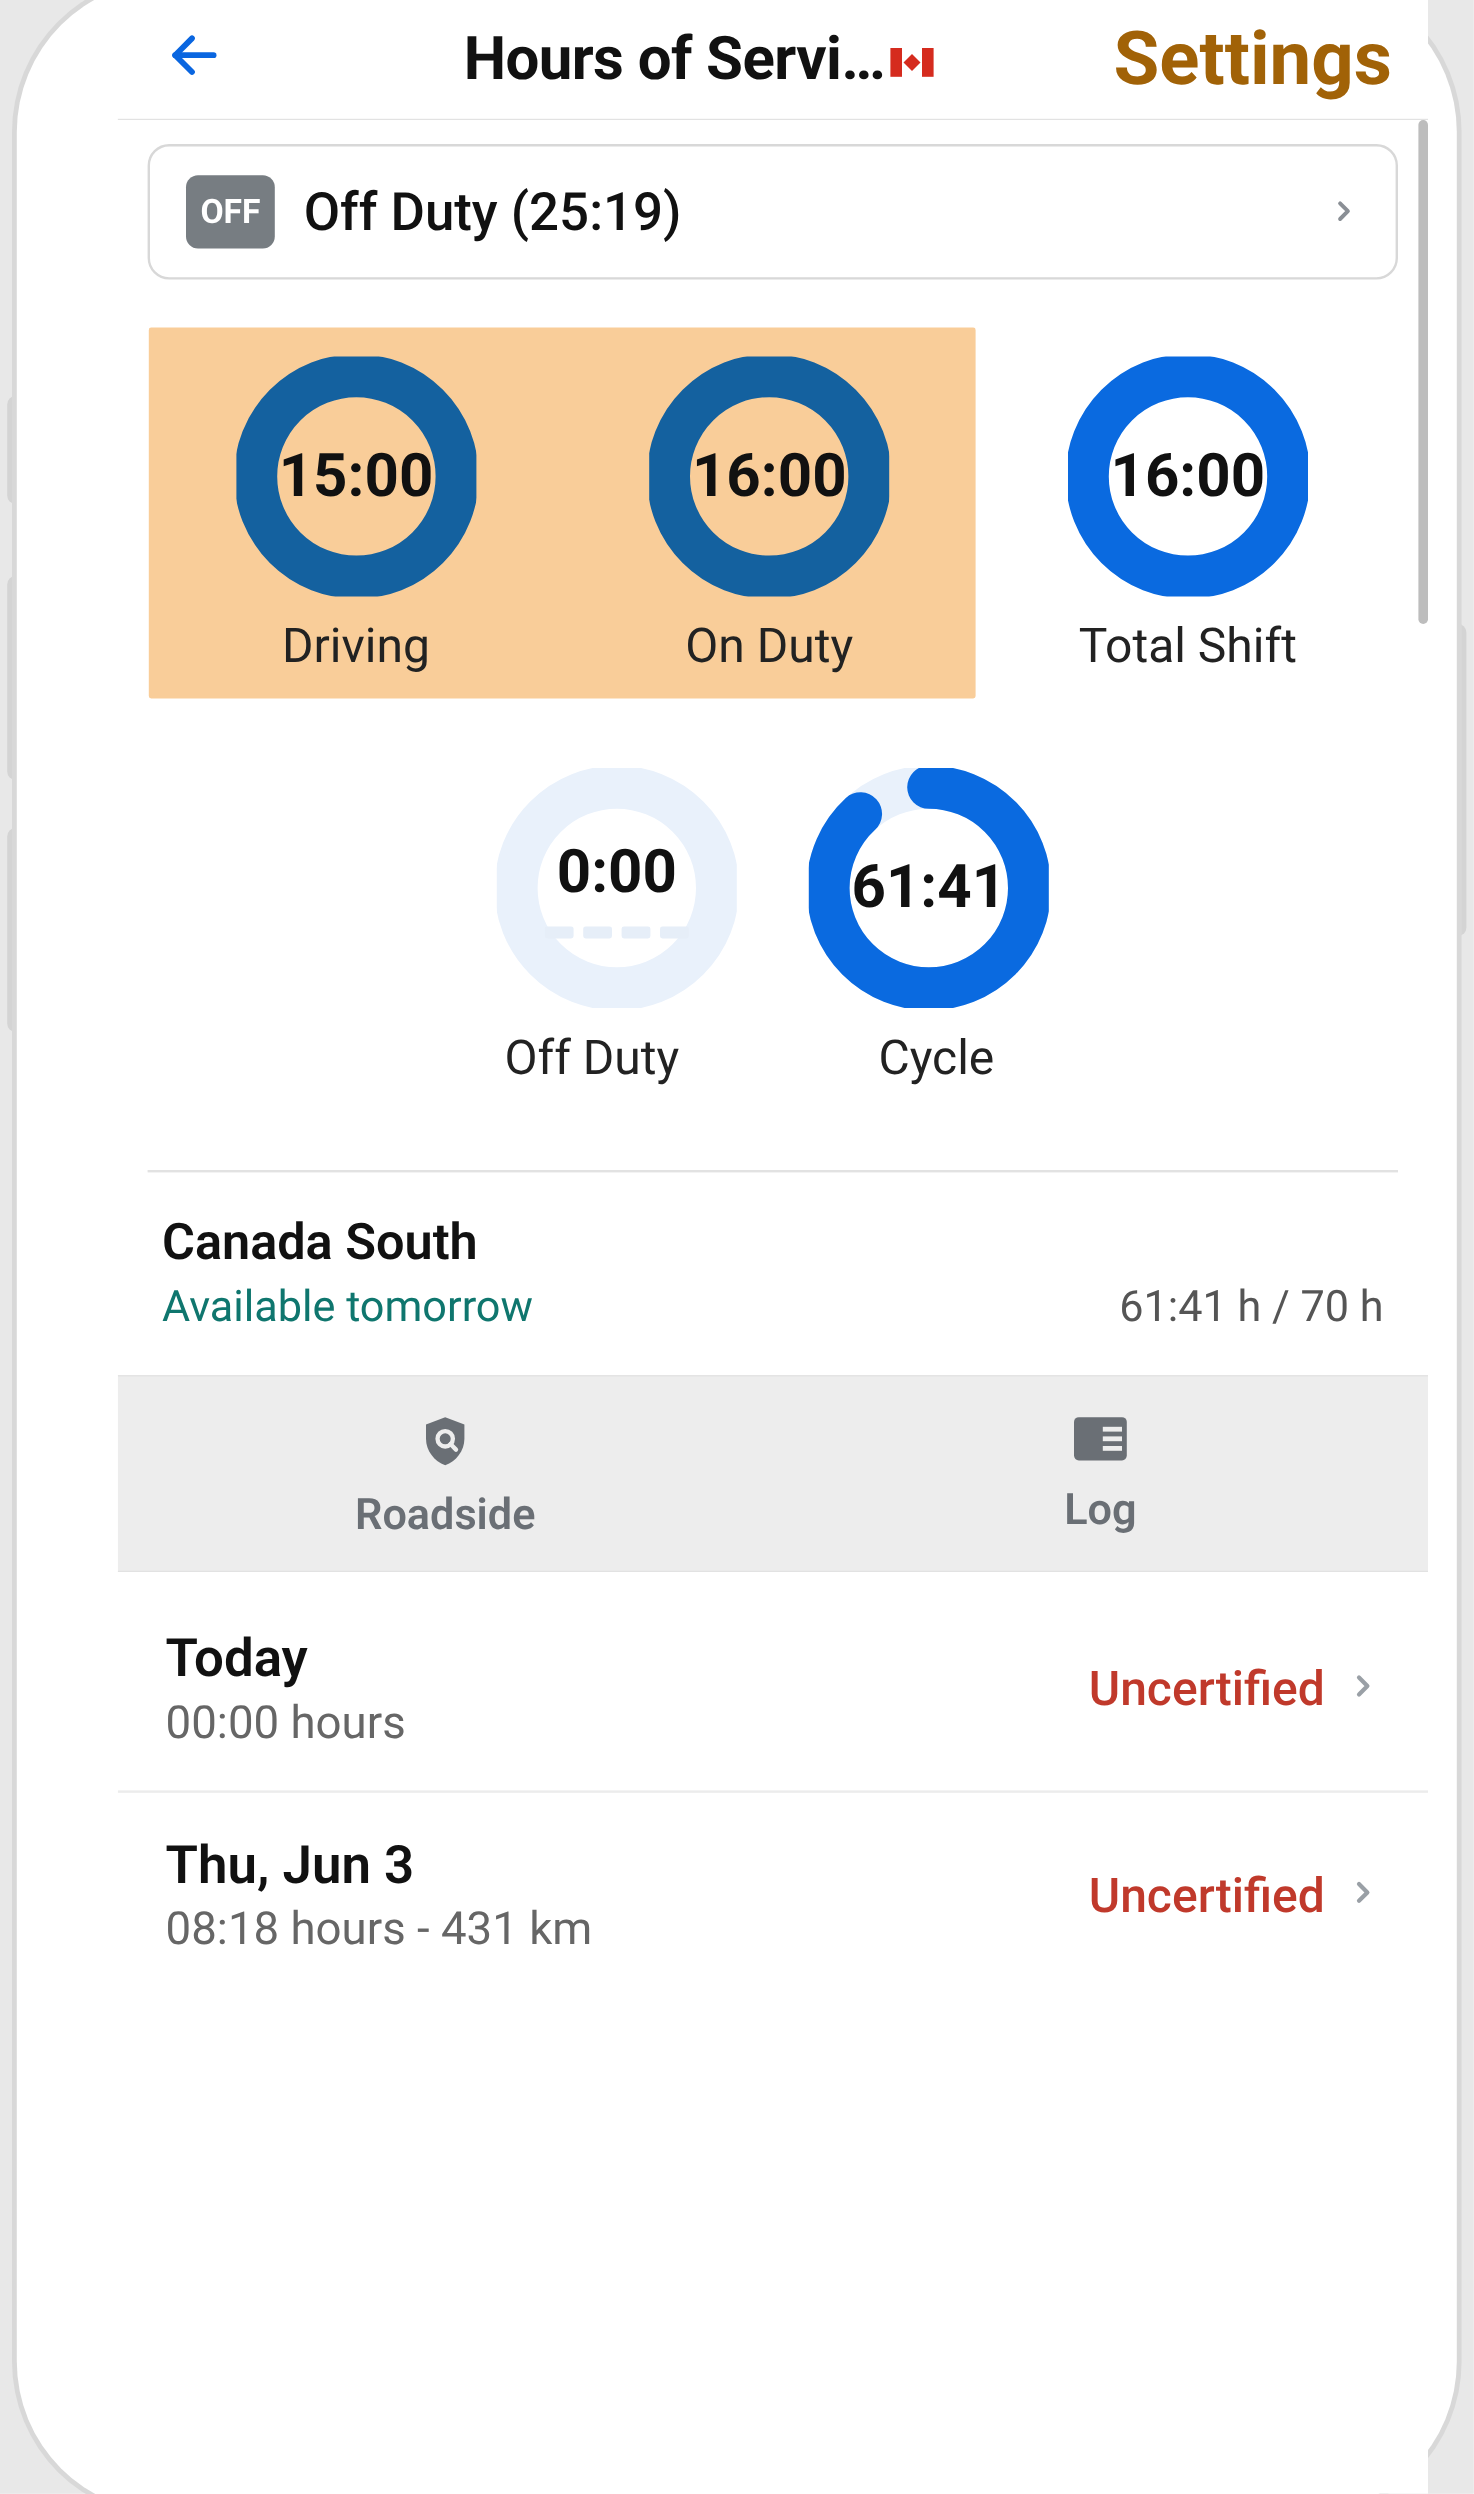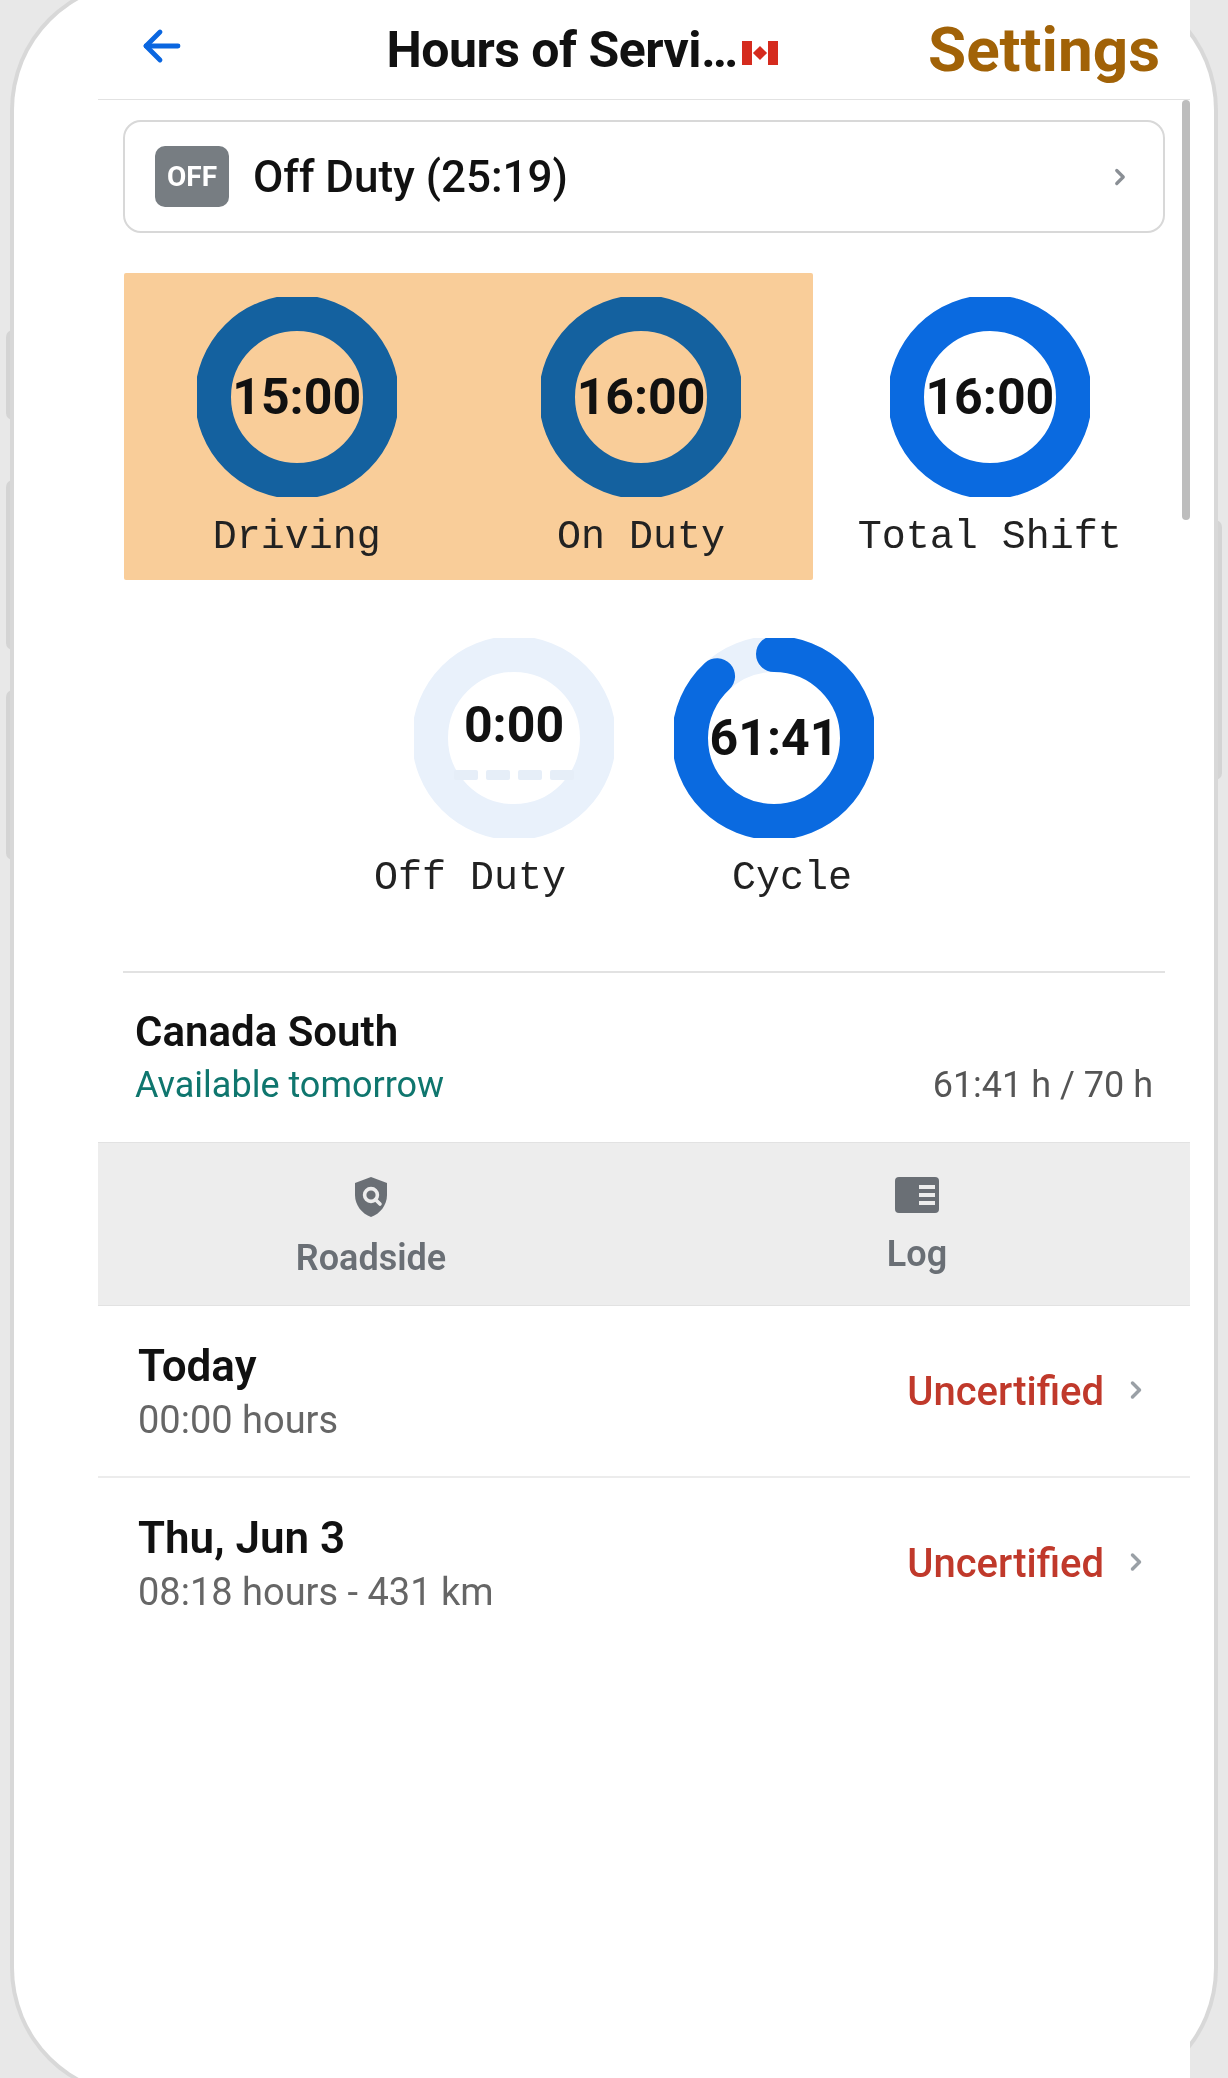--- a/index.html
+++ b/index.html
@@ -126,21 +126,21 @@
   
   .dial { position: relative; width: 200px; height: 200px; }
   .dial svg { width: 100%; height: 100%; transform: rotate(-90deg); }
   .dial .bg-ring { fill: none; stroke-width: 18; }
   .dial .fg-ring { fill: none; stroke-width: 18; stroke-linecap: round; }
   .dial-value {
     position: absolute; inset: 0;
     display: flex; align-items: center; justify-content: center;
     font-size: 50px; font-weight: 700; color: #111;
   }
-  .dial-label { margin-top: 18px; font-size: 40px; color: #222; font-family: Liberation Mono, monospace; }
+  .dial-label { margin-top: 18px; font-size: 40px; color: #222; }
   
   .dials-row2 { margin-top: 58px; justify-content: center; gap: 40px; }
   
   
   .dash-seg {
     position: absolute;
     bottom: 58px; left: 50%; transform: translateX(-50%);
     display: flex; gap: 8px;
   }
   .dash-seg span { width: 24px; height: 10px; background: #e6eef8; border-radius: 2px; }
@@ -163,21 +163,21 @@
     display: flex;
     border-top: 1px solid #e2e2e2;
     border-bottom: 1px solid #e2e2e2;
     margin: 0 -25px;
   }
   .tab { flex: 1; text-align: center; padding: 30px 0 26px 0; cursor: pointer; }
   .tab-icon { color: #6a6f75; display: block; margin: 0 auto 12px auto; }
   .tab-label { font-size: 36px; font-weight: 600; color: #6a6f75; }
   
   
-  .log-list { margin: 0 -25px; }
+  .log-list { margin: 12px -25px; }
   .log-row {
     display: flex; align-items: center;
     padding: 34px 40px;
     border-bottom: 2px solid #ececec;
     cursor: pointer;
   }
   .log-left { flex: 1; }
   .log-title { font-size: 44px; font-weight: 600; color: #111; }
   .log-sub { font-size: 38px; color: #666; margin-top: 6px; }
   .log-status { font-size: 40px; font-weight: 500; color: #c0392b; margin-right: 18px; }

